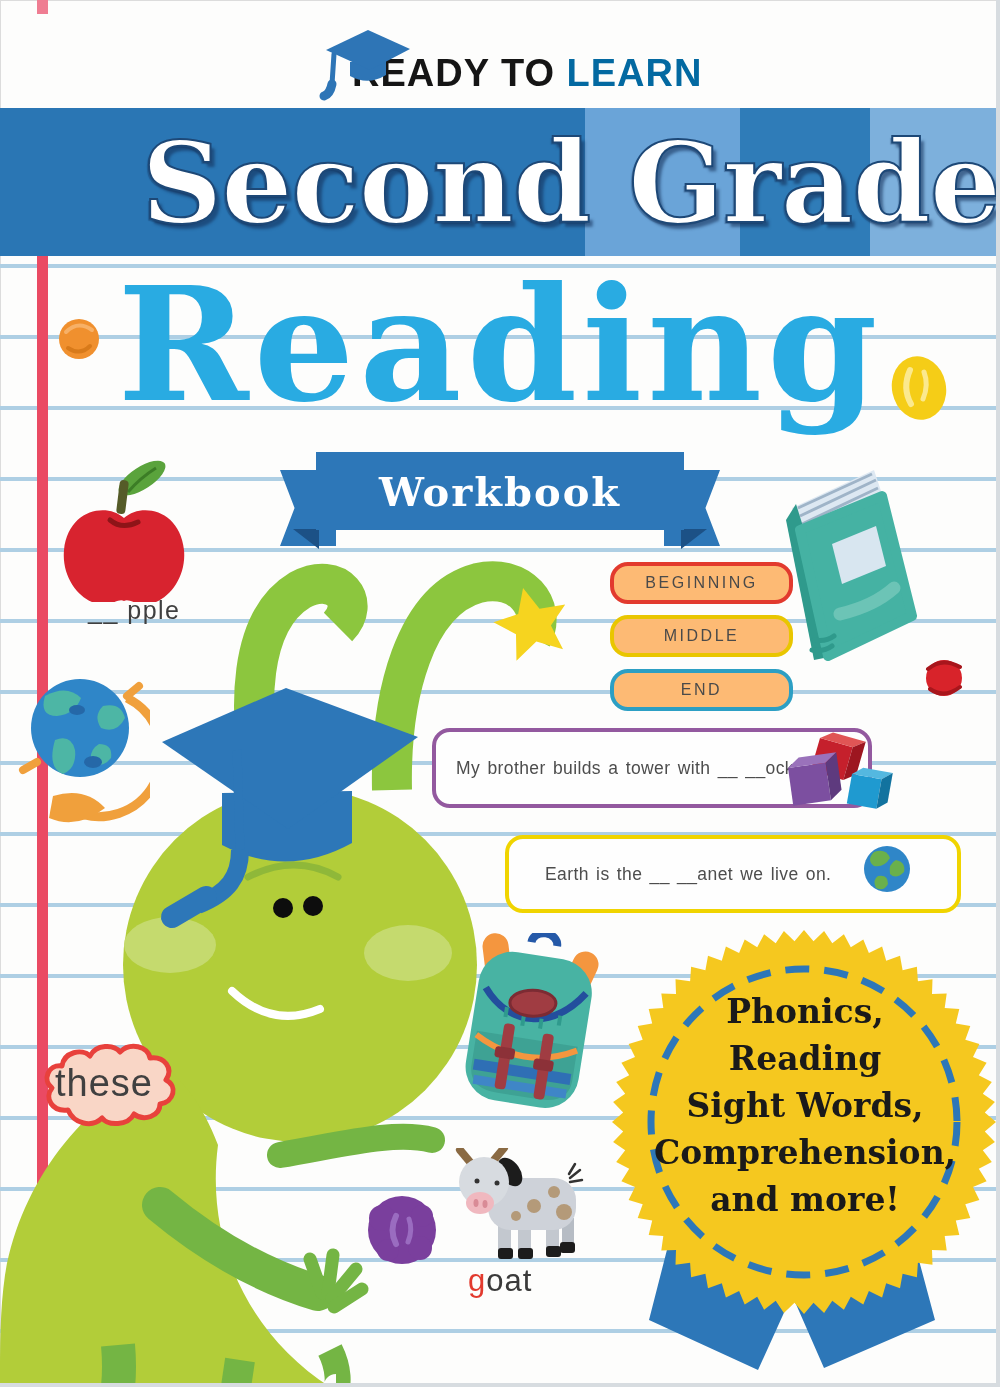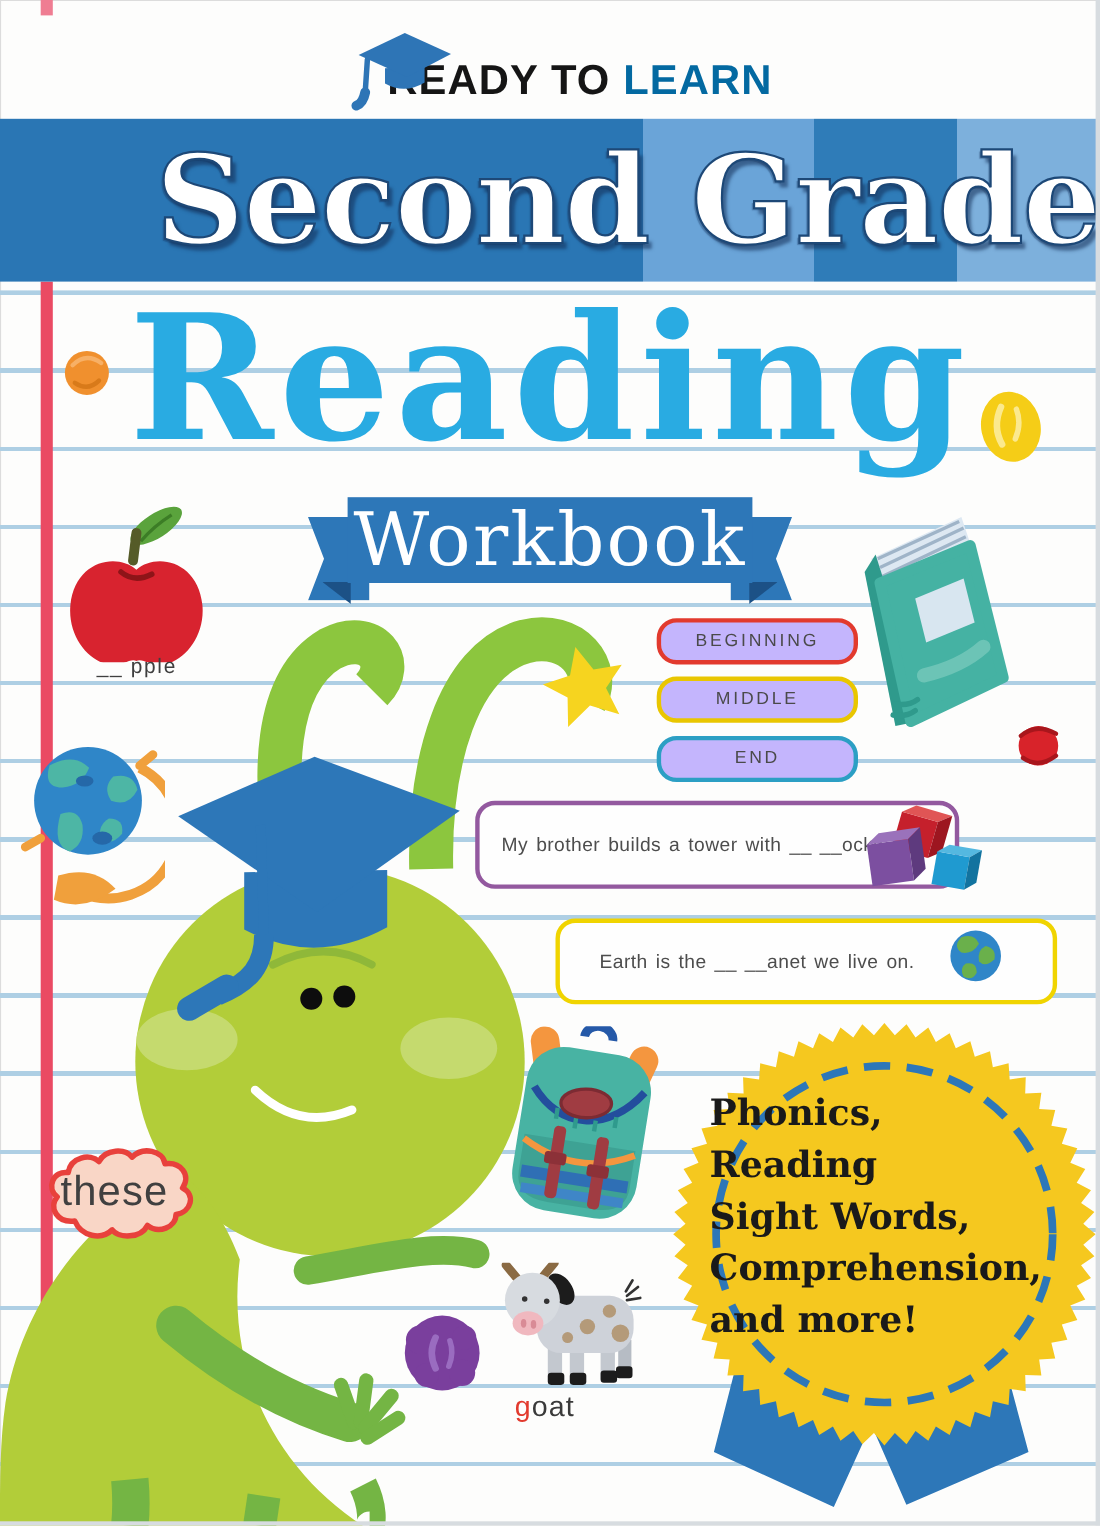--- a/index.html
+++ b/index.html
@@ -28,56 +28,56 @@
                text-shadow:4px 5px 3px rgba(18,44,84,.55),-2px 2px 1px rgba(18,44,84,.35);}
 
   
   .reading{position:absolute;left:0;right:0;top:258px;z-index:3;text-align:center;
            font-family:"DejaVu Serif",serif;font-weight:bold;font-size:158px;line-height:1.1;
            color:#29abe2;letter-spacing:5px;}
 
   
   .ribbon-main{position:absolute;left:316px;top:452px;width:368px;height:78px;background:#2d77b8;z-index:6;
                display:flex;align-items:center;justify-content:center;}
-  .ribbon-text{font-family:"DejaVu Serif",serif;font-weight:normal;font-size:67px;color:#fff;letter-spacing:2px;}
+  .ribbon-text{font-family:"DejaVu Serif",serif;font-weight:bold;font-size:40px;color:#fff;letter-spacing:2px;}
   .flag{position:absolute;top:470px;width:56px;height:76px;background:#2d77b8;z-index:4;}
   .flag-left{left:280px;clip-path:polygon(0 0,100% 0,100% 100%,0 100%,26% 50%);}
   .flag-right{left:664px;clip-path:polygon(0 0,100% 0,74% 50%,100% 100%,0 100%);}
   .fold{position:absolute;width:26px;height:20px;background:#1c5186;z-index:5;}
   .fold-left{left:293px;top:529px;clip-path:polygon(0 0,100% 0,100% 100%);}
   .fold-right{left:681px;top:529px;clip-path:polygon(0 0,100% 0,0 100%);}
 
   .sticker{position:absolute;z-index:3;}
   .handtext{font-family:"Liberation Sans",sans-serif;color:#4d4d4d;}
 
-  .apple-label{position:absolute;left:88px;top:596px;z-index:3;font-size:19px;letter-spacing:1.5px;color:#3f3f3f;}
-
-  
-  .pill{position:absolute;left:597px;width:175px;height:34px;border-radius:18px;background:#c4b5fd;z-index:3;
+  .apple-label{position:absolute;left:88px;top:596px;z-index:3;font-size:25px;letter-spacing:1.5px;color:#3f3f3f;}
+
+  
+  .pill{position:absolute;left:610px;width:175px;height:34px;border-radius:18px;background:#fdba74;z-index:3;
         display:flex;align-items:center;justify-content:center;font-size:16px;color:#4a4a4a;letter-spacing:2.5px;}
   .pill-1{top:562px;border:4px solid #e23a2e;}
   .pill-2{top:615px;border:4px solid #e9c600;}
   .pill-3{top:669px;border:4px solid #2c9fc4;}
 
   
   .sbox{position:absolute;background:#fefefe;border-radius:18px;z-index:3;display:flex;align-items:center;}
   .sbox-1{left:432px;top:728px;width:412px;height:72px;border:4px solid #93599f;padding-left:20px;}
   .sbox-2{left:505px;top:835px;width:412px;height:70px;border:4px solid #f0d400;padding-left:36px;}
   .sbox .txt{font-size:17.5px;color:#4d4d4d;letter-spacing:.4px;word-spacing:2px;white-space:nowrap;}
 
   .cloud-word{position:absolute;left:48px;top:1062px;width:112px;z-index:5;text-align:center;
               font-size:38px;color:#404040;letter-spacing:1px;}
 
-  .goat-label{position:absolute;left:468px;top:1263px;z-index:3;font-size:26px;letter-spacing:1px;}
+  .goat-label{position:absolute;left:468px;top:1263px;z-index:3;font-size:31px;letter-spacing:1px;}
   .goat-label .g{color:#e23a2e;} .goat-label .rest{color:#3a3a3a;}
 
   
   .badge-svg{position:absolute;left:608px;top:926px;z-index:4;}
   .badge-ribbon{position:absolute;left:600px;top:1228px;z-index:3;}
-  .badge-text{position:absolute;left:645px;top:988px;width:320px;z-index:5;
+  .badge-text{position:absolute;left:645px;top:988px;width:320px;z-index:5;text-align:center;
               font-family:"DejaVu Serif",serif;font-weight:bold;font-size:33px;line-height:47px;color:#1a1a1a;}
   .badge-text div{white-space:nowrap;}
 </style>
 </head>
 <body>
 
 <div class="page">
   <div class="rules"></div>
   <div class="margin-stub"></div>
   <div class="margin-line"></div>

